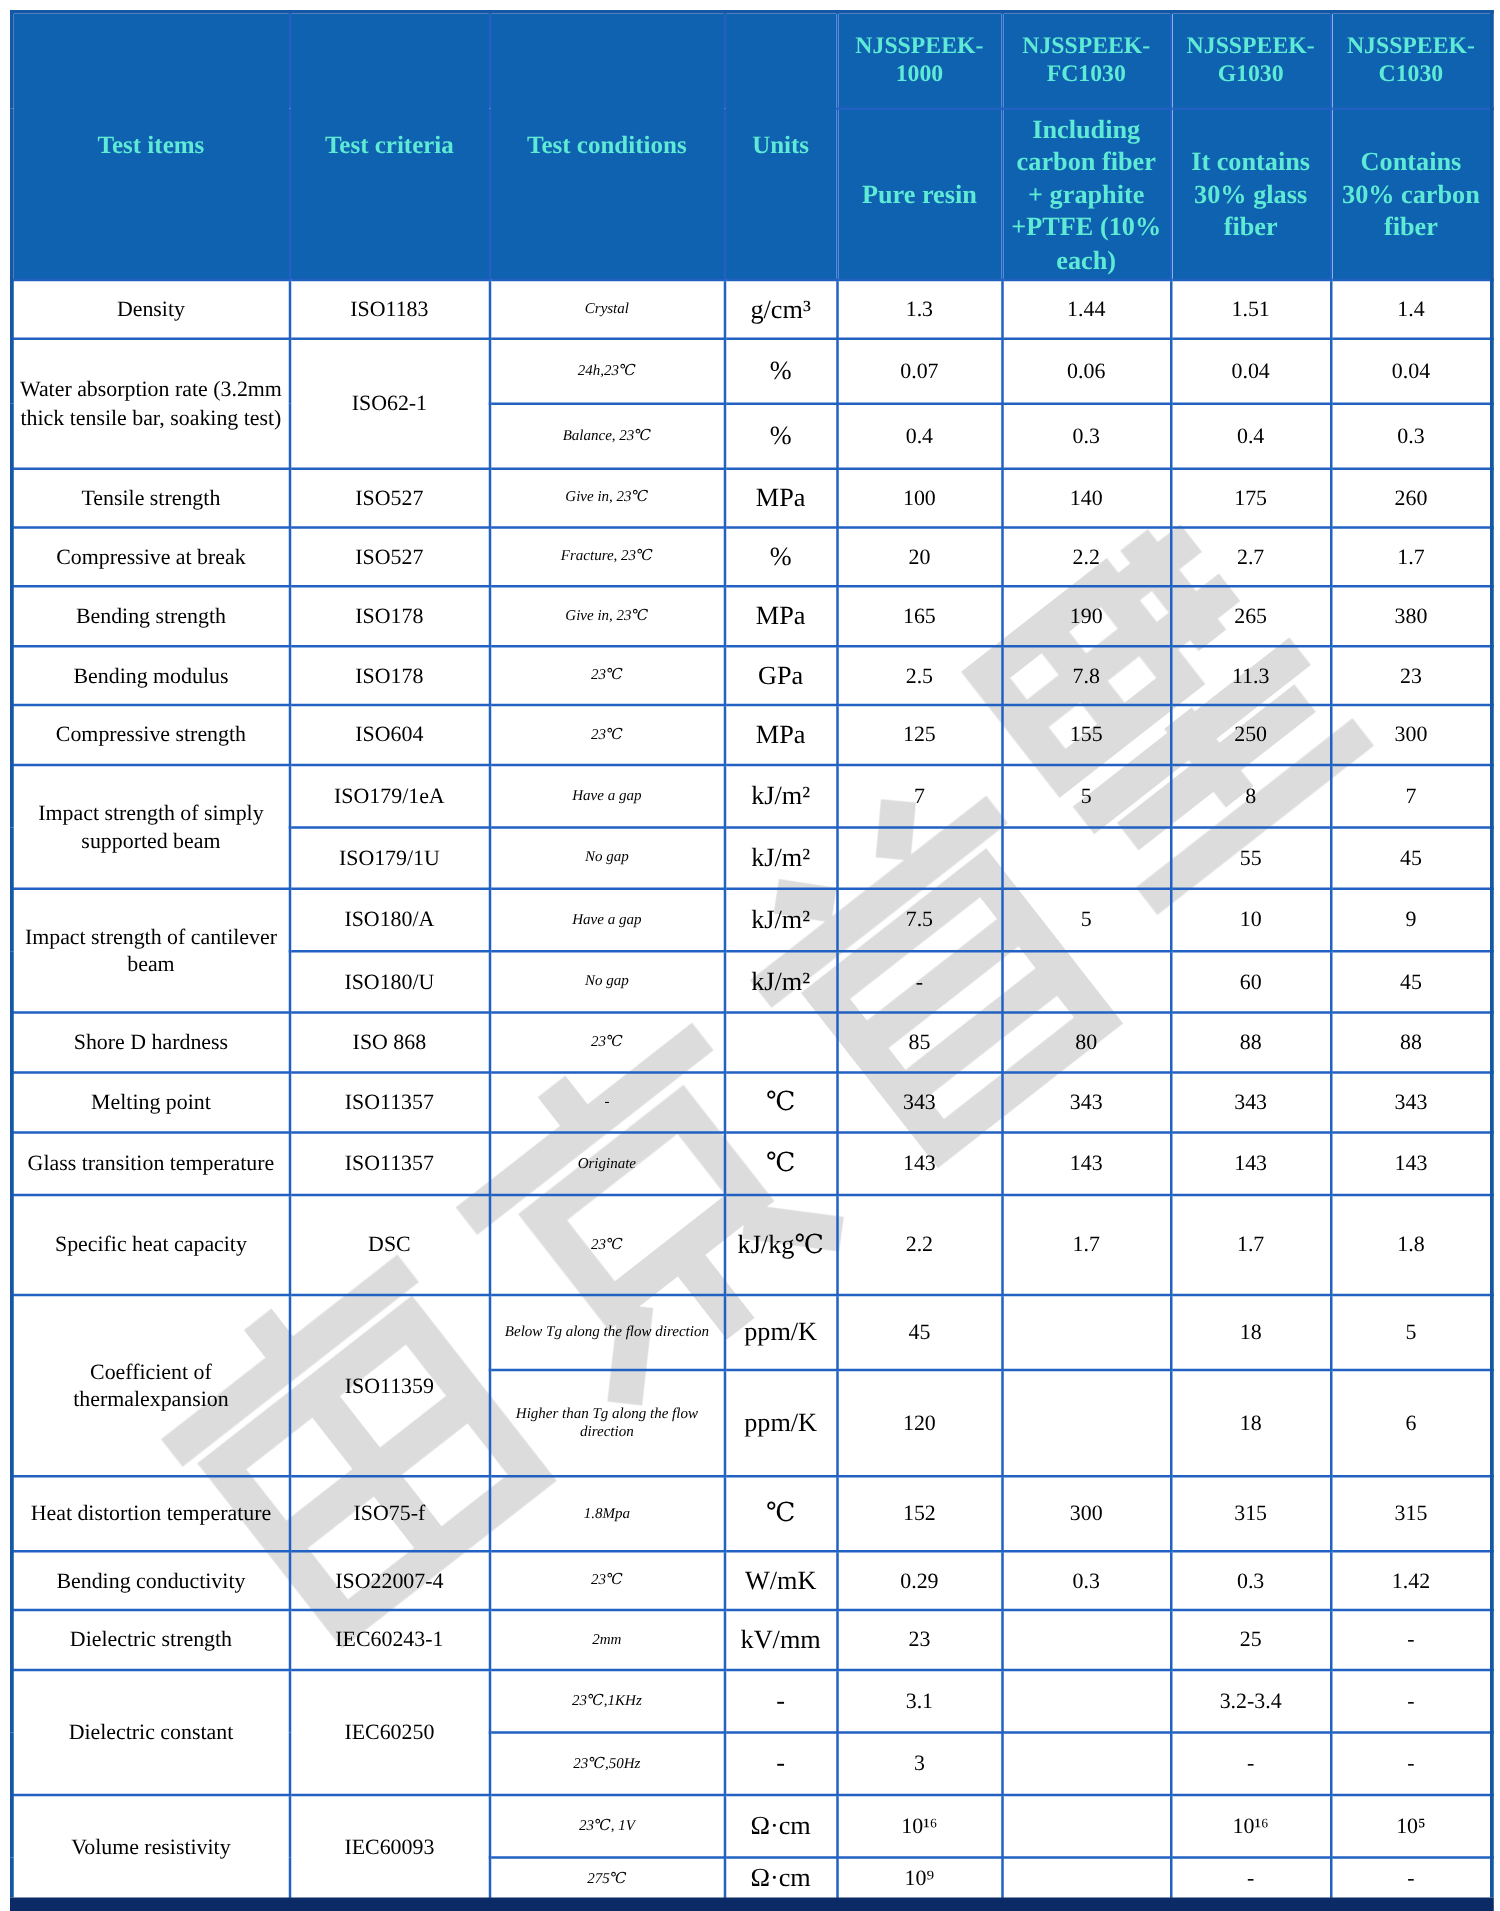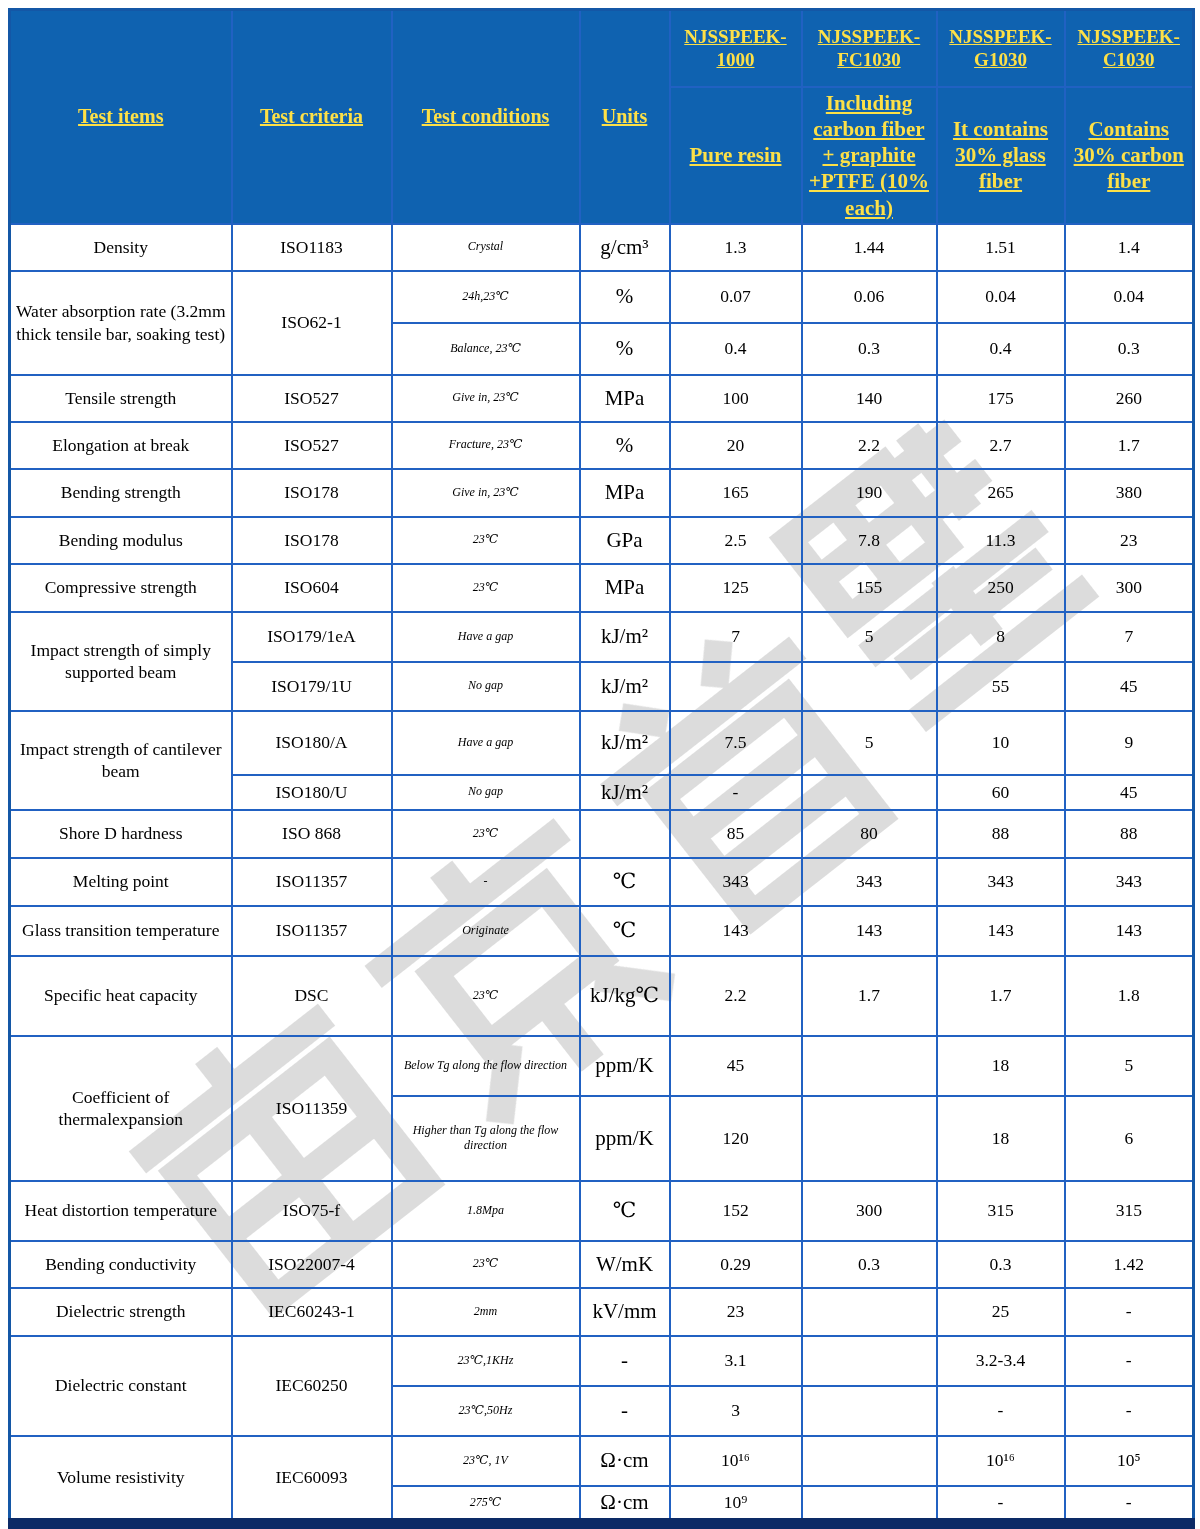--- a/index.html
+++ b/index.html
@@ -6,21 +6,21 @@
   body{width:1200px;height:1529px;font-family:"Liberation Serif","DejaVu Serif","DejaVu Sans",serif;}
   .stage{position:relative;width:1200px;height:1529px;overflow:hidden;background:#ffffff;}
   .watermark{position:absolute;left:0;top:0;width:1200px;height:1529px;z-index:1;pointer-events:none;}
   table.spec{
     position:absolute;left:8px;top:8px;z-index:2;
     width:1184px;table-layout:fixed;border-collapse:collapse;
     border:3px solid #1457A6;border-bottom:11px solid #0C2A66;
     background:transparent;
   }
   th,td{border:2px solid #2161C2;text-align:center;vertical-align:middle;padding:2px 5px;overflow:hidden;}
-  th{background:#0F62B0;color:#fde047;font-weight:bold;font-size:20px;line-height:1.25;text-decoration:underline;}
+  th{background:#0F62B0;color:#5eead4;font-weight:bold;font-size:20px;line-height:1.25;}
   th.pname{font-size:19px;}
   th.pdesc{font-size:21px;font-weight:bold;}
   td{font-size:17.5px;color:#000000;background:transparent;line-height:1.3;}
   td.cond{font-size:12px;font-style:italic;}
   td.unit{font-size:21px;}
 </style>
 </head>
 <body>
 
 <div class="stage">
@@ -128,21 +128,21 @@
         <td>Tensile strength</td>
         <td>ISO527</td>
         <td class="cond">Give in, 23℃</td>
         <td class="unit">MPa</td>
         <td>100</td>
         <td>140</td>
         <td>175</td>
         <td>260</td>
       </tr>
       <tr style="height:47px">
-        <td>Elongation at break</td>
+        <td>Compressive at break</td>
         <td>ISO527</td>
         <td class="cond">Fracture, 23℃</td>
         <td class="unit">%</td>
         <td>20</td>
         <td>2.2</td>
         <td>2.7</td>
         <td>1.7</td>
       </tr>
       <tr style="height:48px">
         <td>Bending strength</td>
@@ -186,31 +186,31 @@
       </tr>
       <tr style="height:49px">
         <td>ISO179/1U</td>
         <td class="cond">No gap</td>
         <td class="unit">kJ/m²</td>
         <td></td>
         <td></td>
         <td>55</td>
         <td>45</td>
       </tr>
-      <tr style="height:64px">
+      <tr style="height:50px">
         <td rowspan="2">Impact strength of cantilever beam</td>
         <td>ISO180/A</td>
         <td class="cond">Have a gap</td>
         <td class="unit">kJ/m²</td>
         <td>7.5</td>
         <td>5</td>
         <td>10</td>
         <td>9</td>
       </tr>
-      <tr style="height:35px">
+      <tr style="height:49px">
         <td>ISO180/U</td>
         <td class="cond">No gap</td>
         <td class="unit">kJ/m²</td>
         <td>-</td>
         <td></td>
         <td>60</td>
         <td>45</td>
       </tr>
       <tr style="height:48px">
         <td>Shore D hardness</td>

